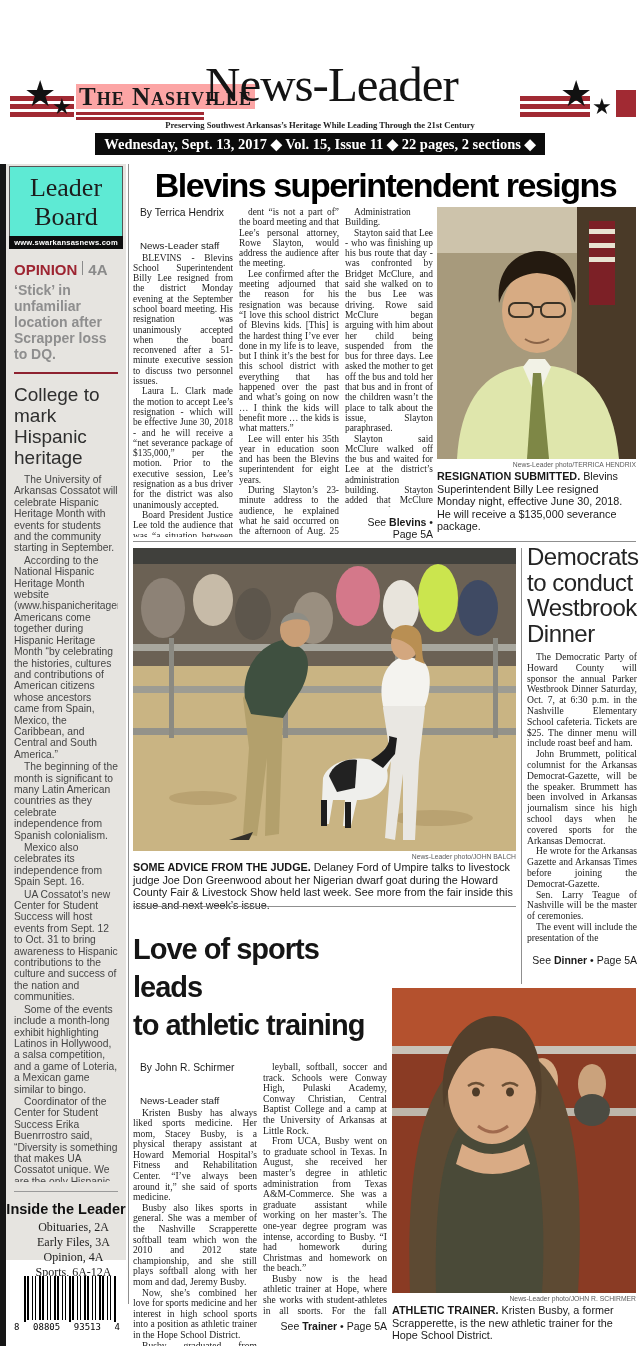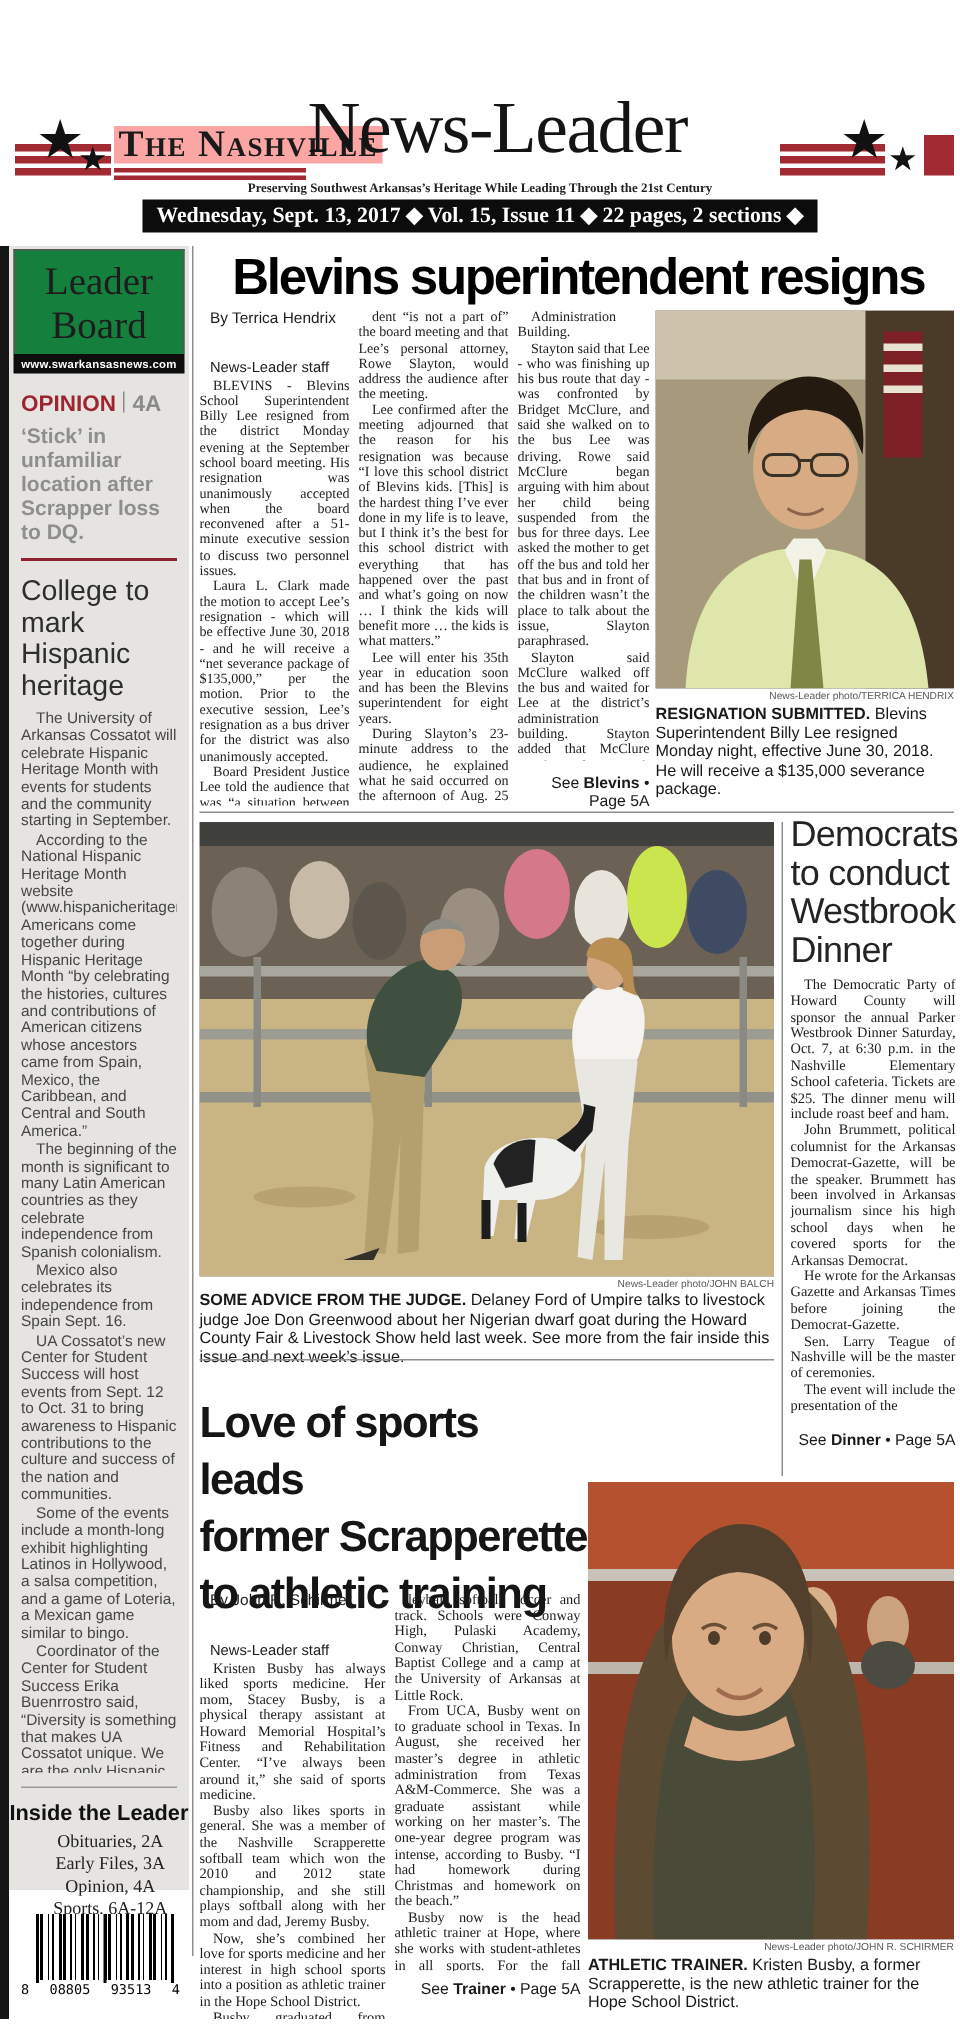--- a/index.html
+++ b/index.html
@@ -22,21 +22,21 @@
   .datebar{position:absolute;left:95px;top:133px;width:450px;height:22px;background:#0c0c0c;
            color:#fff;text-align:center;font-weight:bold;font-size:14.5px;line-height:22px;
            font-family:"Liberation Serif",serif;}
 
   
   .scan-edge{position:absolute;left:0;top:164px;width:6px;height:1182px;background:#161616;}
 
   
   .sidebar{position:absolute;left:6px;top:164px;width:120px;height:1096px;background:#e6e4e0;
            font-family:"Liberation Sans",sans-serif;}
-  .board-box{margin:2px 3px 0 3px;background:#15803d;border:1px solid #555;border-bottom:none;
+  .board-box{margin:2px 3px 0 3px;background:#5eead4;border:1px solid #555;border-bottom:none;
              text-align:center;font-family:"Liberation Serif",serif;font-size:26px;line-height:29px;
              color:#1d1d1d;padding:6px 0 5px 0;}
   .board-url{margin:0 3px;background:#0d0d0d;color:#fff;text-align:center;font-size:7.6px;
              font-weight:bold;line-height:13px;letter-spacing:.2px;}
   .opinion-row{display:flex;align-items:flex-start;justify-content:flex-start;margin:12px 8px 4px 8px;gap:5px;}
   .opinion-label{color:#9d2431;font-weight:bold;font-size:15px;}
   .opinion-sep{width:1px;height:14px;background:#8a8a8a;}
   .opinion-page{color:#8a8a8a;font-weight:bold;font-size:15px;}
   .teaser{margin:2px 8px;color:#8e8e8e;font-weight:bold;font-size:14px;line-height:16px;}
   .red-rule{height:2px;background:#8e2230;margin:10px 8px;}
@@ -283,21 +283,20 @@
       <p>The event will include the presentation of the</p>
     </div>
   <div class="see-line" style="left:527px;top:954px;width:110px;">
     <span>See </span><b>Dinner</b><span> • Page 5A</span>
   </div>
 
   <div class="rule-h" style="left:133px;top:906px;width:383px;"></div>
 
   <h2 class="trainer-head">
     <span style="display:block;">Love of sports leads</span>
-    <span style="display:block;">former Scrapperette</span>
     <span style="display:block;">to athletic training</span>
   </h2>
 
   <figure class="photo" style="left:392px;top:988px;width:244px;height:305px;margin:0;">
     <svg width="244" height="305" viewBox="0 0 244 305">
       <rect width="244" height="305" fill="#8a3b24"></rect>
       <rect x="0" y="0" width="244" height="60" fill="#b4512e"></rect>
       <rect x="0" y="58" width="244" height="8" fill="#c8c2b8"></rect>
       <rect x="0" y="120" width="244" height="8" fill="#bdb6aa"></rect>
       <ellipse cx="150" cy="92" rx="16" ry="22" fill="#d8b089"></ellipse>

